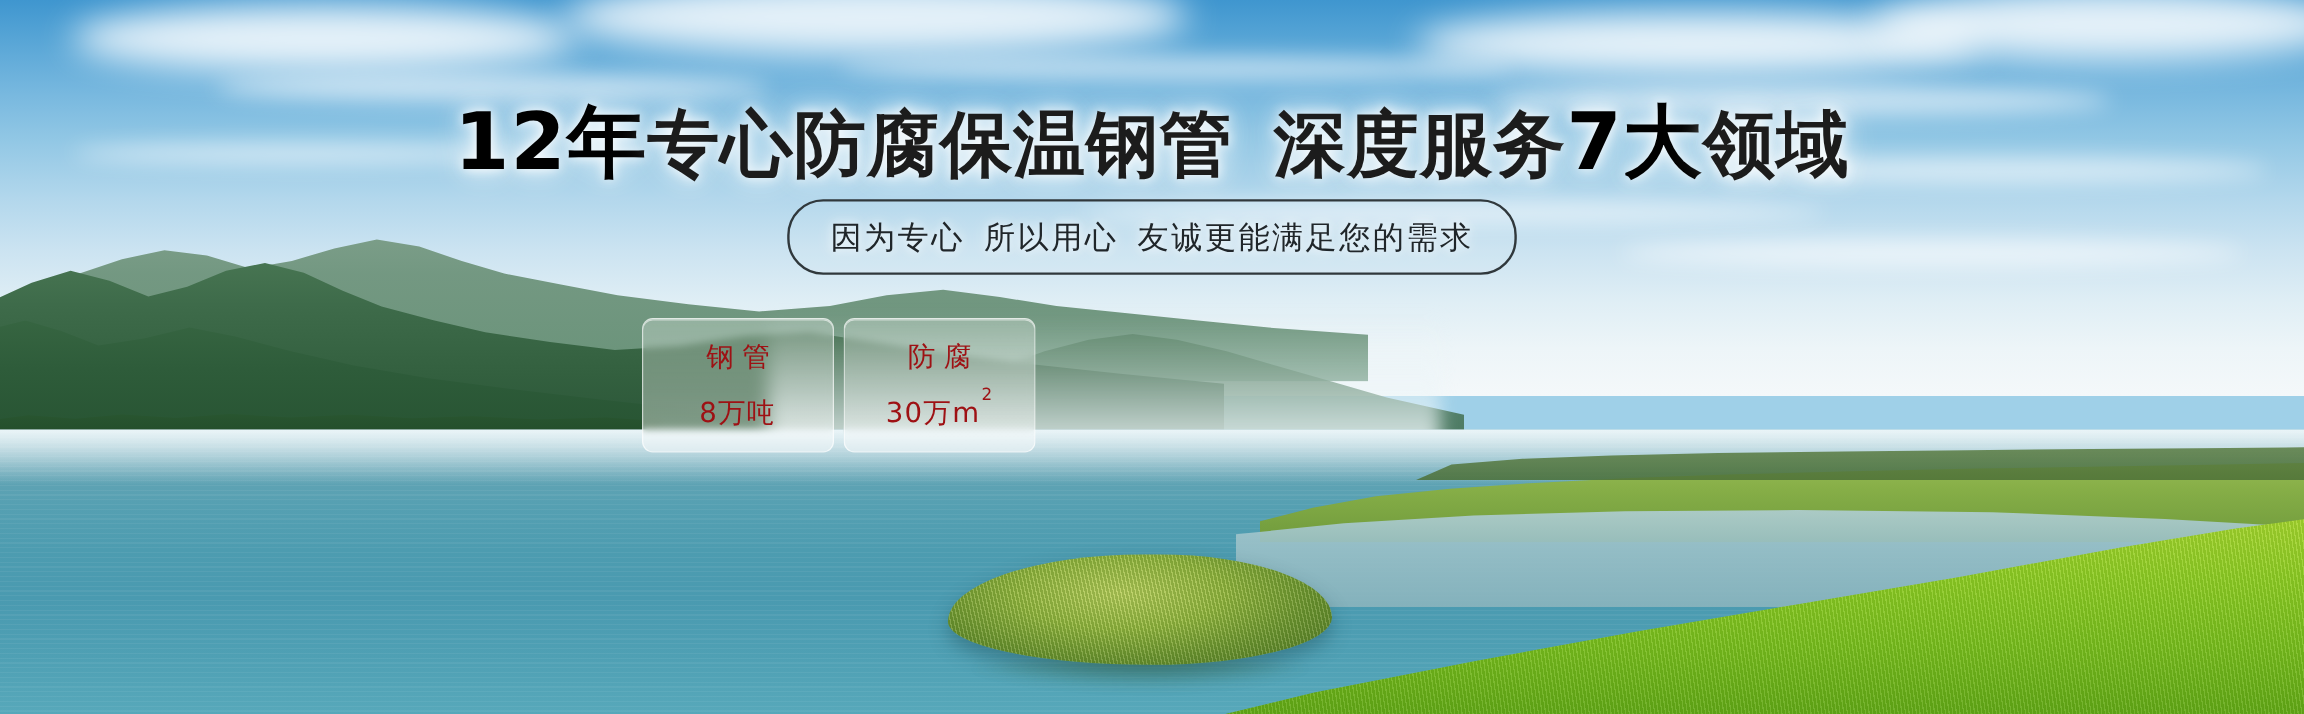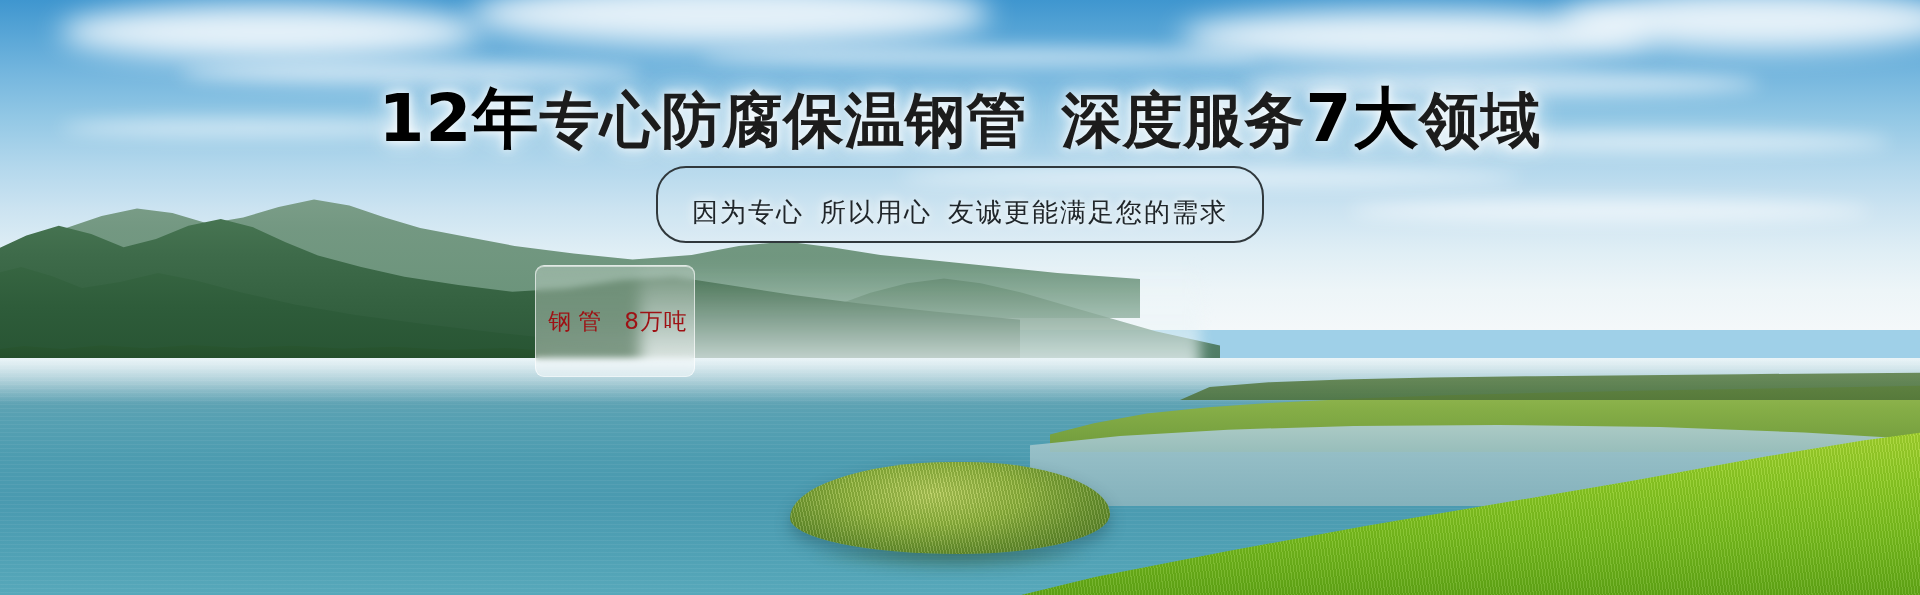--- a/index.html
+++ b/index.html
@@ -211,21 +211,21 @@
     color:#000000;
     font-size:66px;
   }
   .headline .gap{ display:inline-block; width:34px; }
 
   .pill{
     position:absolute; left:50%; top:166px;
     transform:translateX(-50%);
     border:2px solid #30383c;
     border-radius:30px;
-    padding:27px 34px 11px;
+    padding:13px 34px 11px;
     background:rgba(255,255,255,.04);
     font-size:26px;
     letter-spacing:2px;
     color:#20262a;
     white-space:nowrap;
     text-shadow:0 0 8px rgba(255,255,255,.9), 0 0 16px rgba(255,255,255,.7);
   }
   .pill .sp{ display:inline-block; width:16px; }
 
   
@@ -238,21 +238,21 @@
     width:160px; height:112px;
     border-radius:9px;
     border:1px solid rgba(255,255,255,.62);
     background:linear-gradient(to bottom,
       rgba(255,255,255,.26) 0%,
       rgba(255,255,255,.34) 55%,
       rgba(255,255,255,.46) 100%);
     backdrop-filter:blur(3px);
     -webkit-backdrop-filter:blur(3px);
     display:flex;
-    flex-direction:row;
+    flex-direction:column;
     align-items:center;
     justify-content:center;
     gap:16px;
     box-shadow:inset 0 1px 0 rgba(255,255,255,.55);
   }
   .card-label{
     font-size:23px;
     letter-spacing:7px;
     text-indent:7px;
     color:#9e1114;
@@ -325,17 +325,24 @@
   <div class="cards">
 
     <div class="card">
       <div class="card-label">钢管</div>
       <div class="card-value">
         <span>8万吨</span>
         <span class="sup"></span>
       </div>
     </div>
 
+    <div class="card">
+      <div class="card-label">防腐</div>
+      <div class="card-value">
+        <span>30万m</span>
+        <span class="sup">2</span>
+      </div>
+    </div>
 
 
   </div>
 
 </div>
 
 </body></html>

